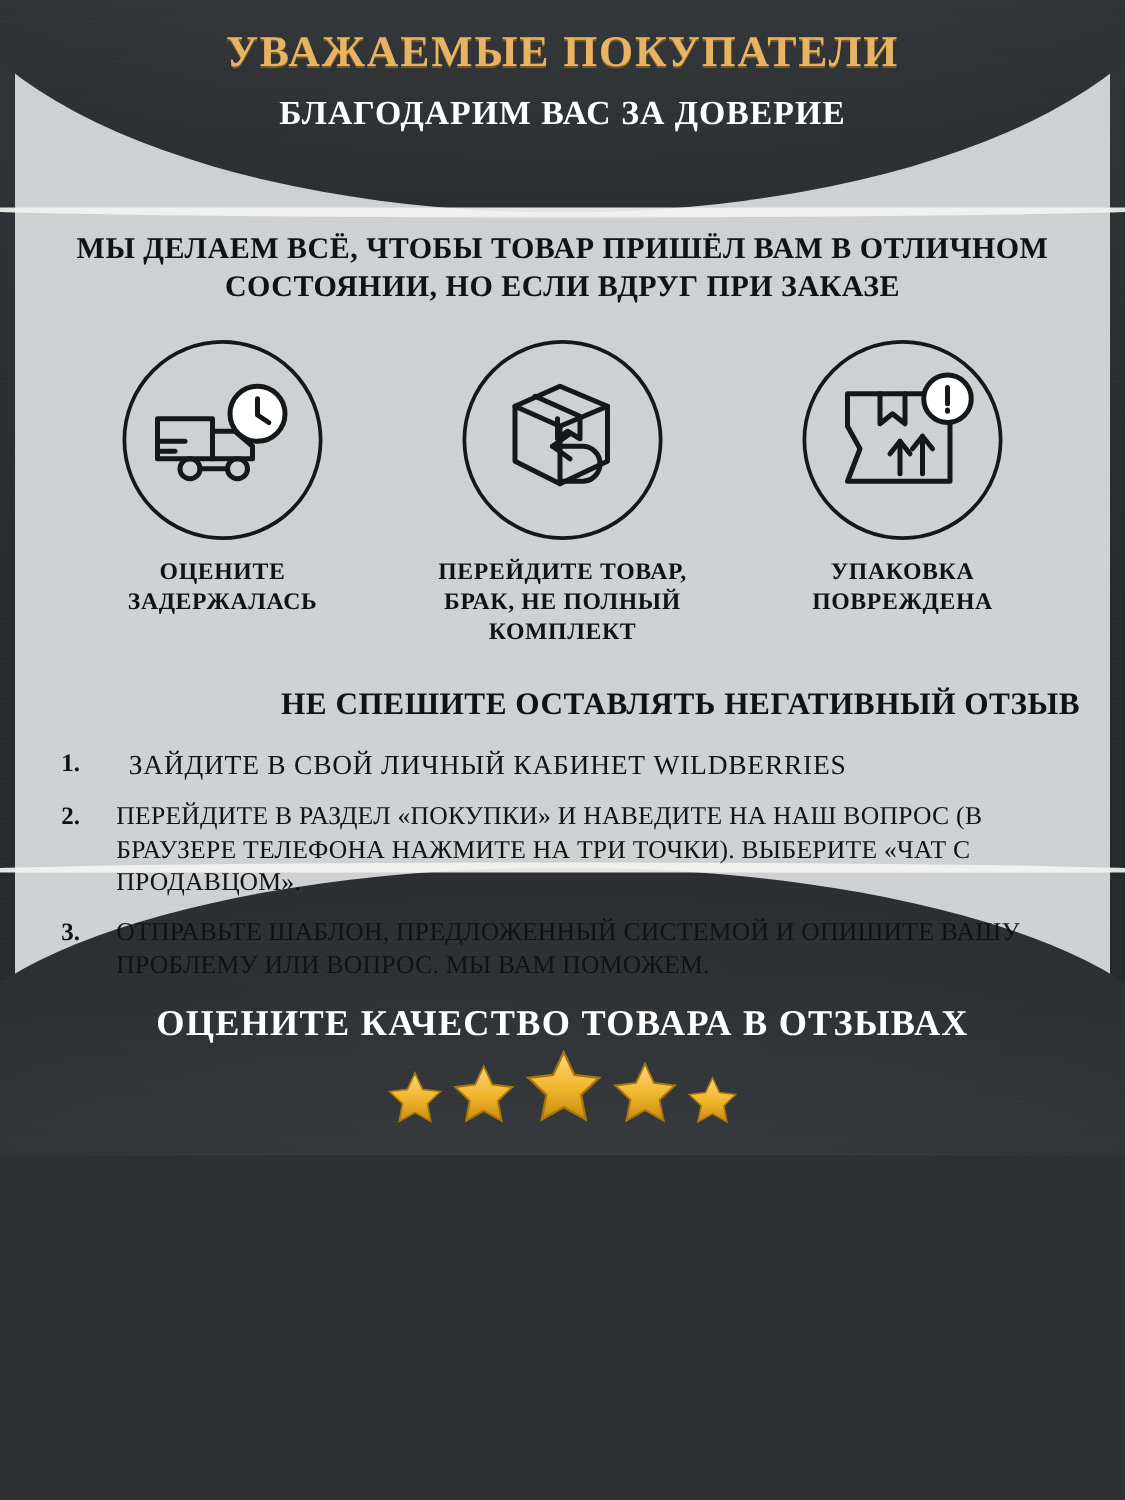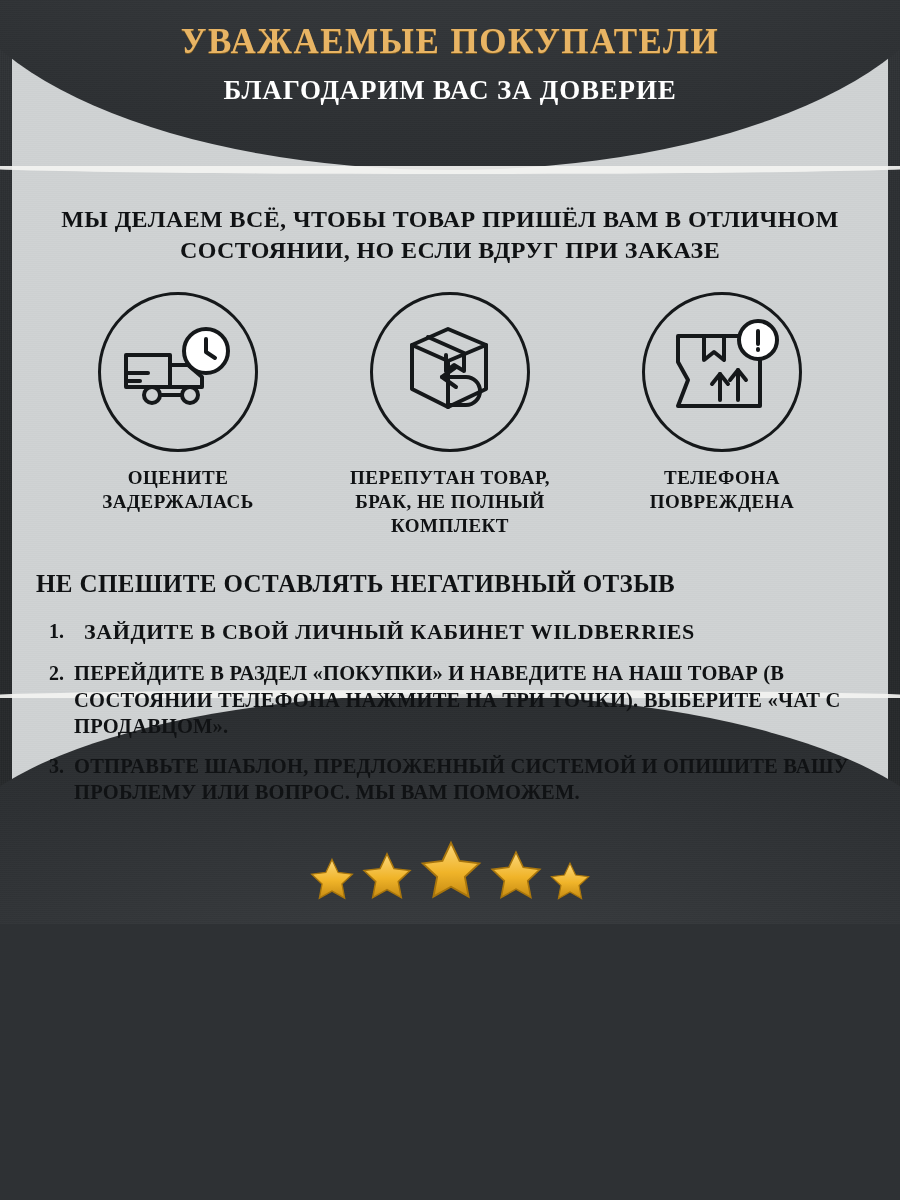--- a/index.html
+++ b/index.html
@@ -139,21 +139,21 @@
     z-index: 4;
     padding: 0 24px;
     color: #101214;
   }
   .lead {
     text-align: center;
     font-size: 24px;
     font-weight: bold;
     line-height: 1.3;
     letter-spacing: .4px;
-    margin-top: 24px;
+    margin-top: 4px;
   }
 
   .icons-row {
     display: flex;
     justify-content: space-between;
     align-items: flex-start;
     margin-top: 26px;
     padding: 0 28px;
   }
   .icon-item {
@@ -172,21 +172,21 @@
   }
   .icon-caption {
     margin-top: 14px;
     font-size: 19px;
     font-weight: bold;
     line-height: 1.25;
     letter-spacing: .5px;
   }
 
   .mid-title {
-    text-align: left;
+    text-align: right;
     font-size: 25px;
     font-weight: bold;
     line-height: 1.3;
     margin-top: 30px;
     letter-spacing: .4px;
   }
 
   .steps {
     margin-top: 18px;
     padding-left: 4px;
@@ -200,23 +200,24 @@
     width: 34px;
     flex: 0 0 34px;
     font-size: 20px;
     font-weight: bold;
     text-align: right;
     padding-right: 10px;
     padding-top: 2px;
   }
   .step-body {
     font-size: 20.5px;
-    font-weight: bold;
+    font-weight: normal;
     line-height: 1.28;
     letter-spacing: .2px;
+    margin-left: 19px;
   }
   .step-1 .step-body { font-size: 22px; padding-left: 10px; }
   .wb { letter-spacing: .6px; }
 </style>
 </head>
 <body>
 
 <div class="page">
 
   <div class="dark-bg"></div>
@@ -262,62 +263,65 @@
               <path d="M22 30 L58 14 L96 30 L58 46 Z"></path>
               <path d="M22 30 V74 L58 92 V46"></path>
               <path d="M96 30 V74 L58 92"></path>
               <path d="M38 22 L74 38 V56 L64 50 L56 56 V40"></path>
 
               <path d="M52 62 H76 a14 14 0 0 1 0 28 H58"></path>
               <path d="M66 52 L52 62 L66 72"></path>
             </svg>
           </span>
         </div>
-        <div class="icon-caption">ПЕРЕПУТАН ТОВАР, БРАК, НЕ ПОЛНЫЙ КОМПЛЕКТ</div>
+        <div class="icon-caption">ПЕРЕЙДИТЕ ТОВАР, БРАК, НЕ ПОЛНЫЙ КОМПЛЕКТ</div>
       </div>
 
       <div class="icon-item">
         <div class="circle">
           <span>
             <svg width="120" height="105" viewBox="0 0 120 105" fill="none" stroke="#15181a" stroke-width="4" stroke-linecap="round" stroke-linejoin="round">
               <path d="M16 18 H98 V88 H16 L26 62 L16 44 Z"></path>
               <path d="M42 18 V42 L52 34 L62 42 V18"></path>
               <path d="M58 82 V56"></path>
                 <path d="M50 66 L58 56 L66 66"></path>
               <path d="M76 82 V52"></path>
                 <path d="M68 62 L76 52 L84 62"></path>
               <circle cx="96" cy="22" r="19" fill="#fff"></circle>
               <path d="M96 13 V26"></path>
                 <path d="M96 31 v1"></path>
             </svg>
           </span>
         </div>
-        <div class="icon-caption">ТЕЛЕФОНА ПОВРЕЖДЕНА</div>
+        <div class="icon-caption">УПАКОВКА ПОВРЕЖДЕНА</div>
       </div>
     </div>
 
     <div class="mid-title">НЕ СПЕШИТЕ ОСТАВЛЯТЬ НЕГАТИВНЫЙ ОТЗЫВ</div>
 
     <div class="steps">
       <div class="step step-1">
         <div class="step-num">1.</div>
         <div class="step-body wb">ЗАЙДИТЕ В СВОЙ ЛИЧНЫЙ КАБИНЕТ  WILDBERRIES</div>
       </div>
       <div class="step">
         <div class="step-num">2.</div>
-        <div class="step-body">ПЕРЕЙДИТЕ В РАЗДЕЛ «ПОКУПКИ» И НАВЕДИТЕ НА НАШ ТОВАР (В СОСТОЯНИИ ТЕЛЕФОНА НАЖМИТЕ НА ТРИ ТОЧКИ). ВЫБЕРИТЕ «ЧАТ С ПРОДАВЦОМ».</div>
+        <div class="step-body">ПЕРЕЙДИТЕ В РАЗДЕЛ «ПОКУПКИ» И НАВЕДИТЕ НА НАШ ВОПРОС (В БРАУЗЕРЕ ТЕЛЕФОНА НАЖМИТЕ НА ТРИ ТОЧКИ). ВЫБЕРИТЕ «ЧАТ С ПРОДАВЦОМ».</div>
       </div>
       <div class="step">
         <div class="step-num">3.</div>
         <div class="step-body">ОТПРАВЬТЕ ШАБЛОН, ПРЕДЛОЖЕННЫЙ СИСТЕМОЙ И ОПИШИТЕ ВАШУ ПРОБЛЕМУ ИЛИ ВОПРОС. МЫ ВАМ ПОМОЖЕМ.</div>
       </div>
     </div>
   </div>
 
   <div class="footer-arc"></div>
+  <div class="footer-text">
+    <div class="footer-title">ОЦЕНИТЕ КАЧЕСТВО ТОВАРА В ОТЗЫВАХ</div>
+  </div>
   <div class="stars" id="stars">
       <span class="star"><svg width="46" height="46" viewBox="0 0 24 24">
           <defs>
             <linearGradient id="g0" x1="0" y1="0" x2="0" y2="1">
               <stop offset="0%" stop-color="#fcd77a"></stop>
               <stop offset="55%" stop-color="#f0b429"></stop>
               <stop offset="100%" stop-color="#c78b12"></stop>
             </linearGradient>
           </defs>
           <path d="M12 1.8 L15.2 8.6 L22.6 9.5 L17.2 14.6 L18.6 22 L12 18.3 L5.4 22 L6.8 14.6 L1.4 9.5 L8.8 8.6 Z" fill="url(#g0)" stroke="#a8750c" stroke-width="0.7"></path>

